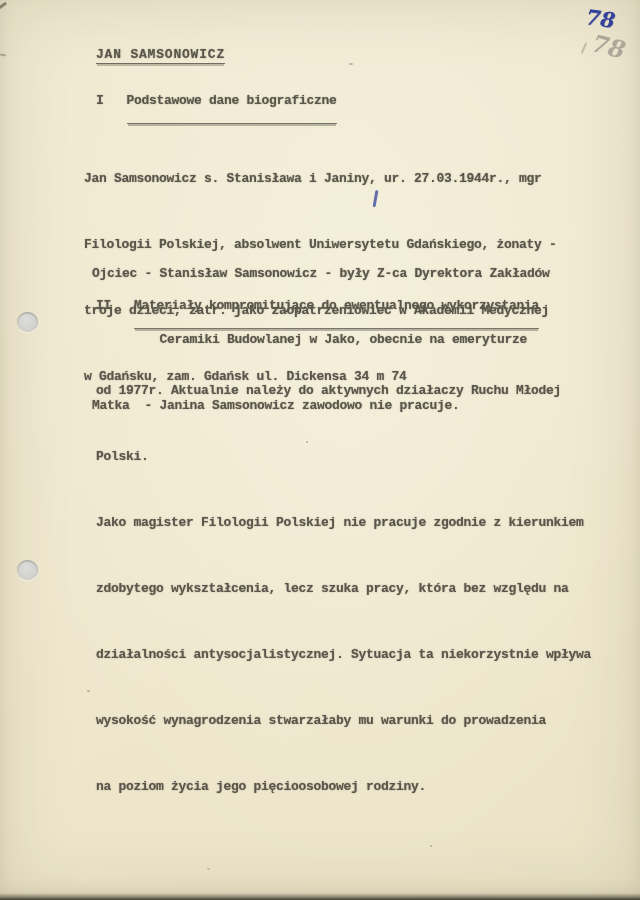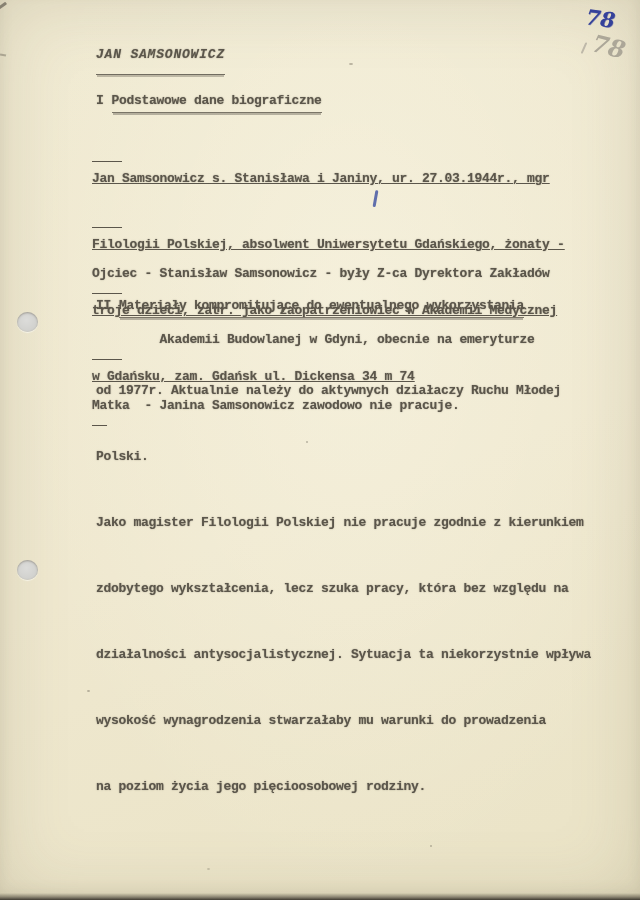--- a/index.html
+++ b/index.html
@@ -17,25 +17,25 @@
     position:absolute;
     font-size:13px;
     line-height:22px;
     letter-spacing:-0.3px;
     font-weight:bold;
     color:#5b564b;
     text-shadow:0 0 1.3px rgba(92,86,72,.65);
     white-space:pre;
   }
   .doc-title{left:96px;top:44px;letter-spacing:0.8px;}
-  .u{border-bottom:1.5px solid rgba(91,86,75,.85);padding-bottom:12px;box-shadow:0 3px 0 -1px rgba(91,86,75,.35);font-style:italic;}
+  .u{border-bottom:1.5px solid rgba(91,86,75,.85);padding-bottom:1px;box-shadow:0 3px 0 -1px rgba(91,86,75,.35);}
   .heading1{left:96px;top:90px;}
   .heading2{left:96px;top:295px;}
-  .u2{border-bottom:1.5px solid rgba(91,86,75,.8);padding-bottom:4px;box-shadow:0 3px 0 -1px rgba(91,86,75,.4);}
-  .para1{left:92px;top:124px;text-decoration:underline;}
+  .u2{border-bottom:1.5px solid rgba(91,86,75,.8);padding-bottom:15px;box-shadow:0 3px 0 -1px rgba(91,86,75,.4);margin-left:15px;}
+  .para1{left:84px;top:124px;}
   .parents{left:92px;top:219px;}
   .body2{left:96px;top:336px;}
   .numeral{margin-right:8px;}
   
   .hole{
     position:absolute;width:21px;height:20px;border-radius:50%;
     background:radial-gradient(circle at 45% 40%, #dcdcda 0%, #d2d2cf 60%, #c6c5c1 100%);
     box-shadow: inset 0 1px 2px rgba(90,85,70,.45), 0 1px 1px rgba(255,255,250,.6);
   }
   .hole1{left:17px;top:312px;}
@@ -99,21 +99,21 @@
     <div>Jan Samsonowicz s. Stanisława i Janiny, ur. 27.03.1944r., mgr</div>
     <div>Filologii Polskiej, absolwent Uniwersytetu Gdańskiego, żonaty -</div>
     <div>troje dzieci, zatr. jako zaopatrzeniowiec w Akademii Medycznej</div>
     <div>w Gdańsku, zam. Gdańsk ul. Dickensa 34 m 74</div>
   </div>
 
   <div class="ink-stroke"></div>
 
   <div class="tw parents">
     <div>Ojciec - Stanisław Samsonowicz - były Z-ca Dyrektora Zakładów</div>
-    <div>         Akademii Budowlanej w Gdyni, obecnie na emeryturze</div>
+    <div>         Ceramiki Budowlanej w Jako, obecnie na emeryturze</div>
     <div>Matka  - Janina Samsonowicz zawodowo nie pracuje.</div>
   </div>
 
   <div class="tw heading2"><span class="numeral">II</span><span class="u2">Materiały kompromitujące do ewentualnego wykorzystania</span></div>
 
   <div class="tw body2">
     <div>od 1977r. Aktualnie należy do aktywnych działaczy Ruchu Młodej</div>
     <div>Polski.</div>
     <div>Jako magister Filologii Polskiej nie pracuje zgodnie z kierunkiem</div>
     <div>zdobytego wykształcenia, lecz szuka pracy, która bez względu na</div>

